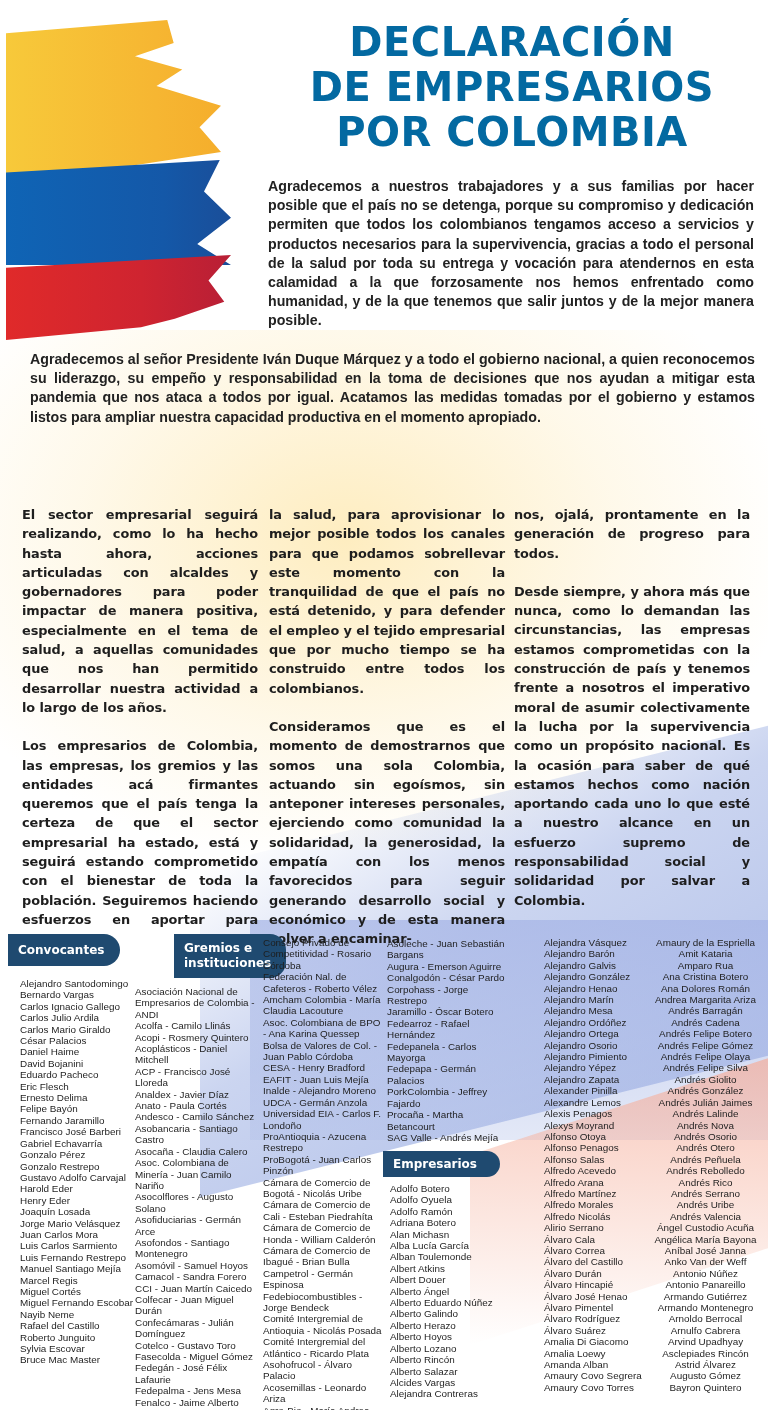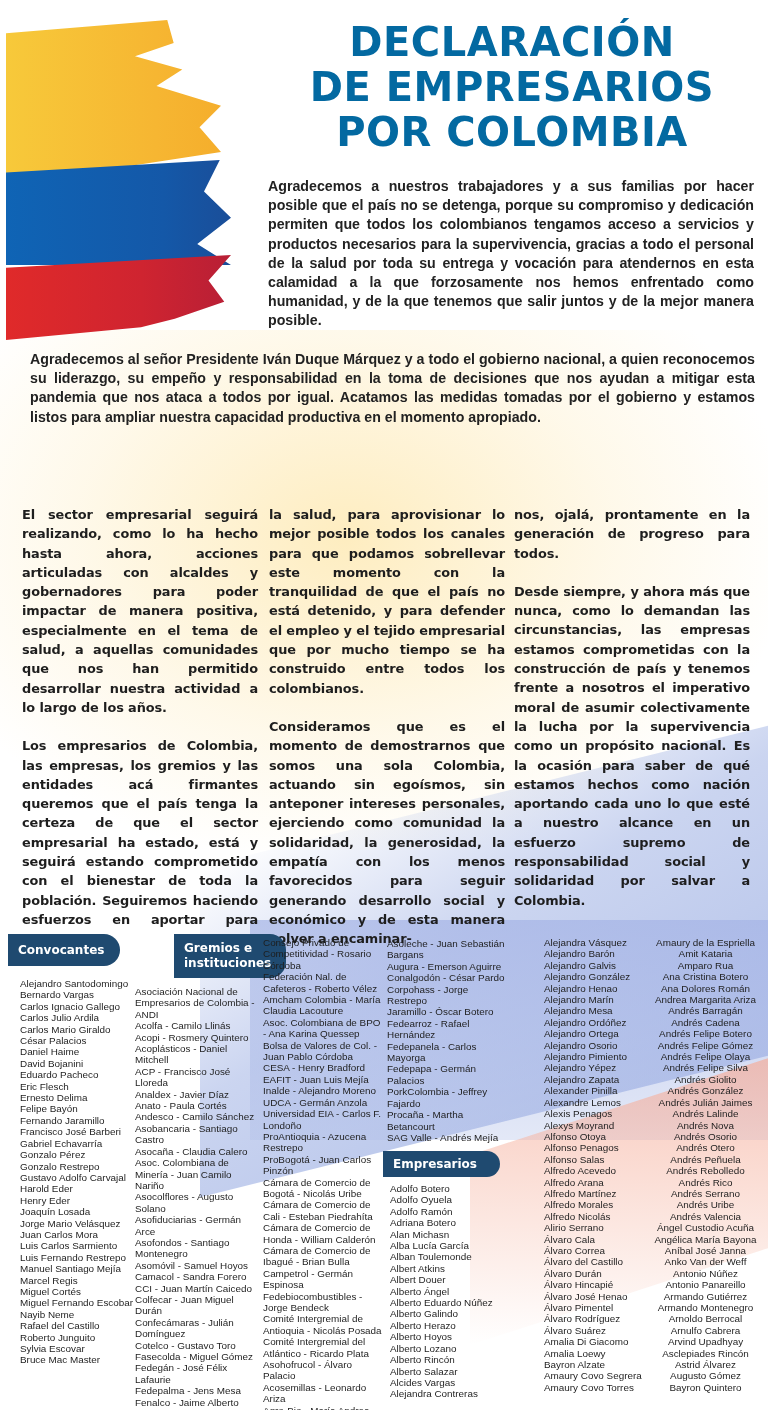--- a/index.html
+++ b/index.html
@@ -276,21 +276,21 @@
     <div>Álvaro Correa</div>
     <div>Álvaro del Castillo</div>
     <div>Álvaro Durán</div>
     <div>Álvaro Hincapié</div>
     <div>Álvaro José Henao</div>
     <div>Álvaro Pimentel</div>
     <div>Álvaro Rodríguez</div>
     <div>Álvaro Suárez</div>
     <div>Amalia Di Giacomo</div>
     <div>Amalia Loewy</div>
-    <div>Bayron Alzate</div>
+    <div>Amanda Alban</div>
     <div>Amaury Covo Segrera</div>
     <div>Amaury Covo Torres</div>
   </div>
 <div class="list list-emp-c">
     <div>Amaury de la Espriella</div>
     <div>Amit Kataria</div>
     <div>Amparo Rua</div>
     <div>Ana Cristina Botero</div>
     <div>Ana Dolores Román</div>
     <div>Andrea Margarita Ariza</div>

